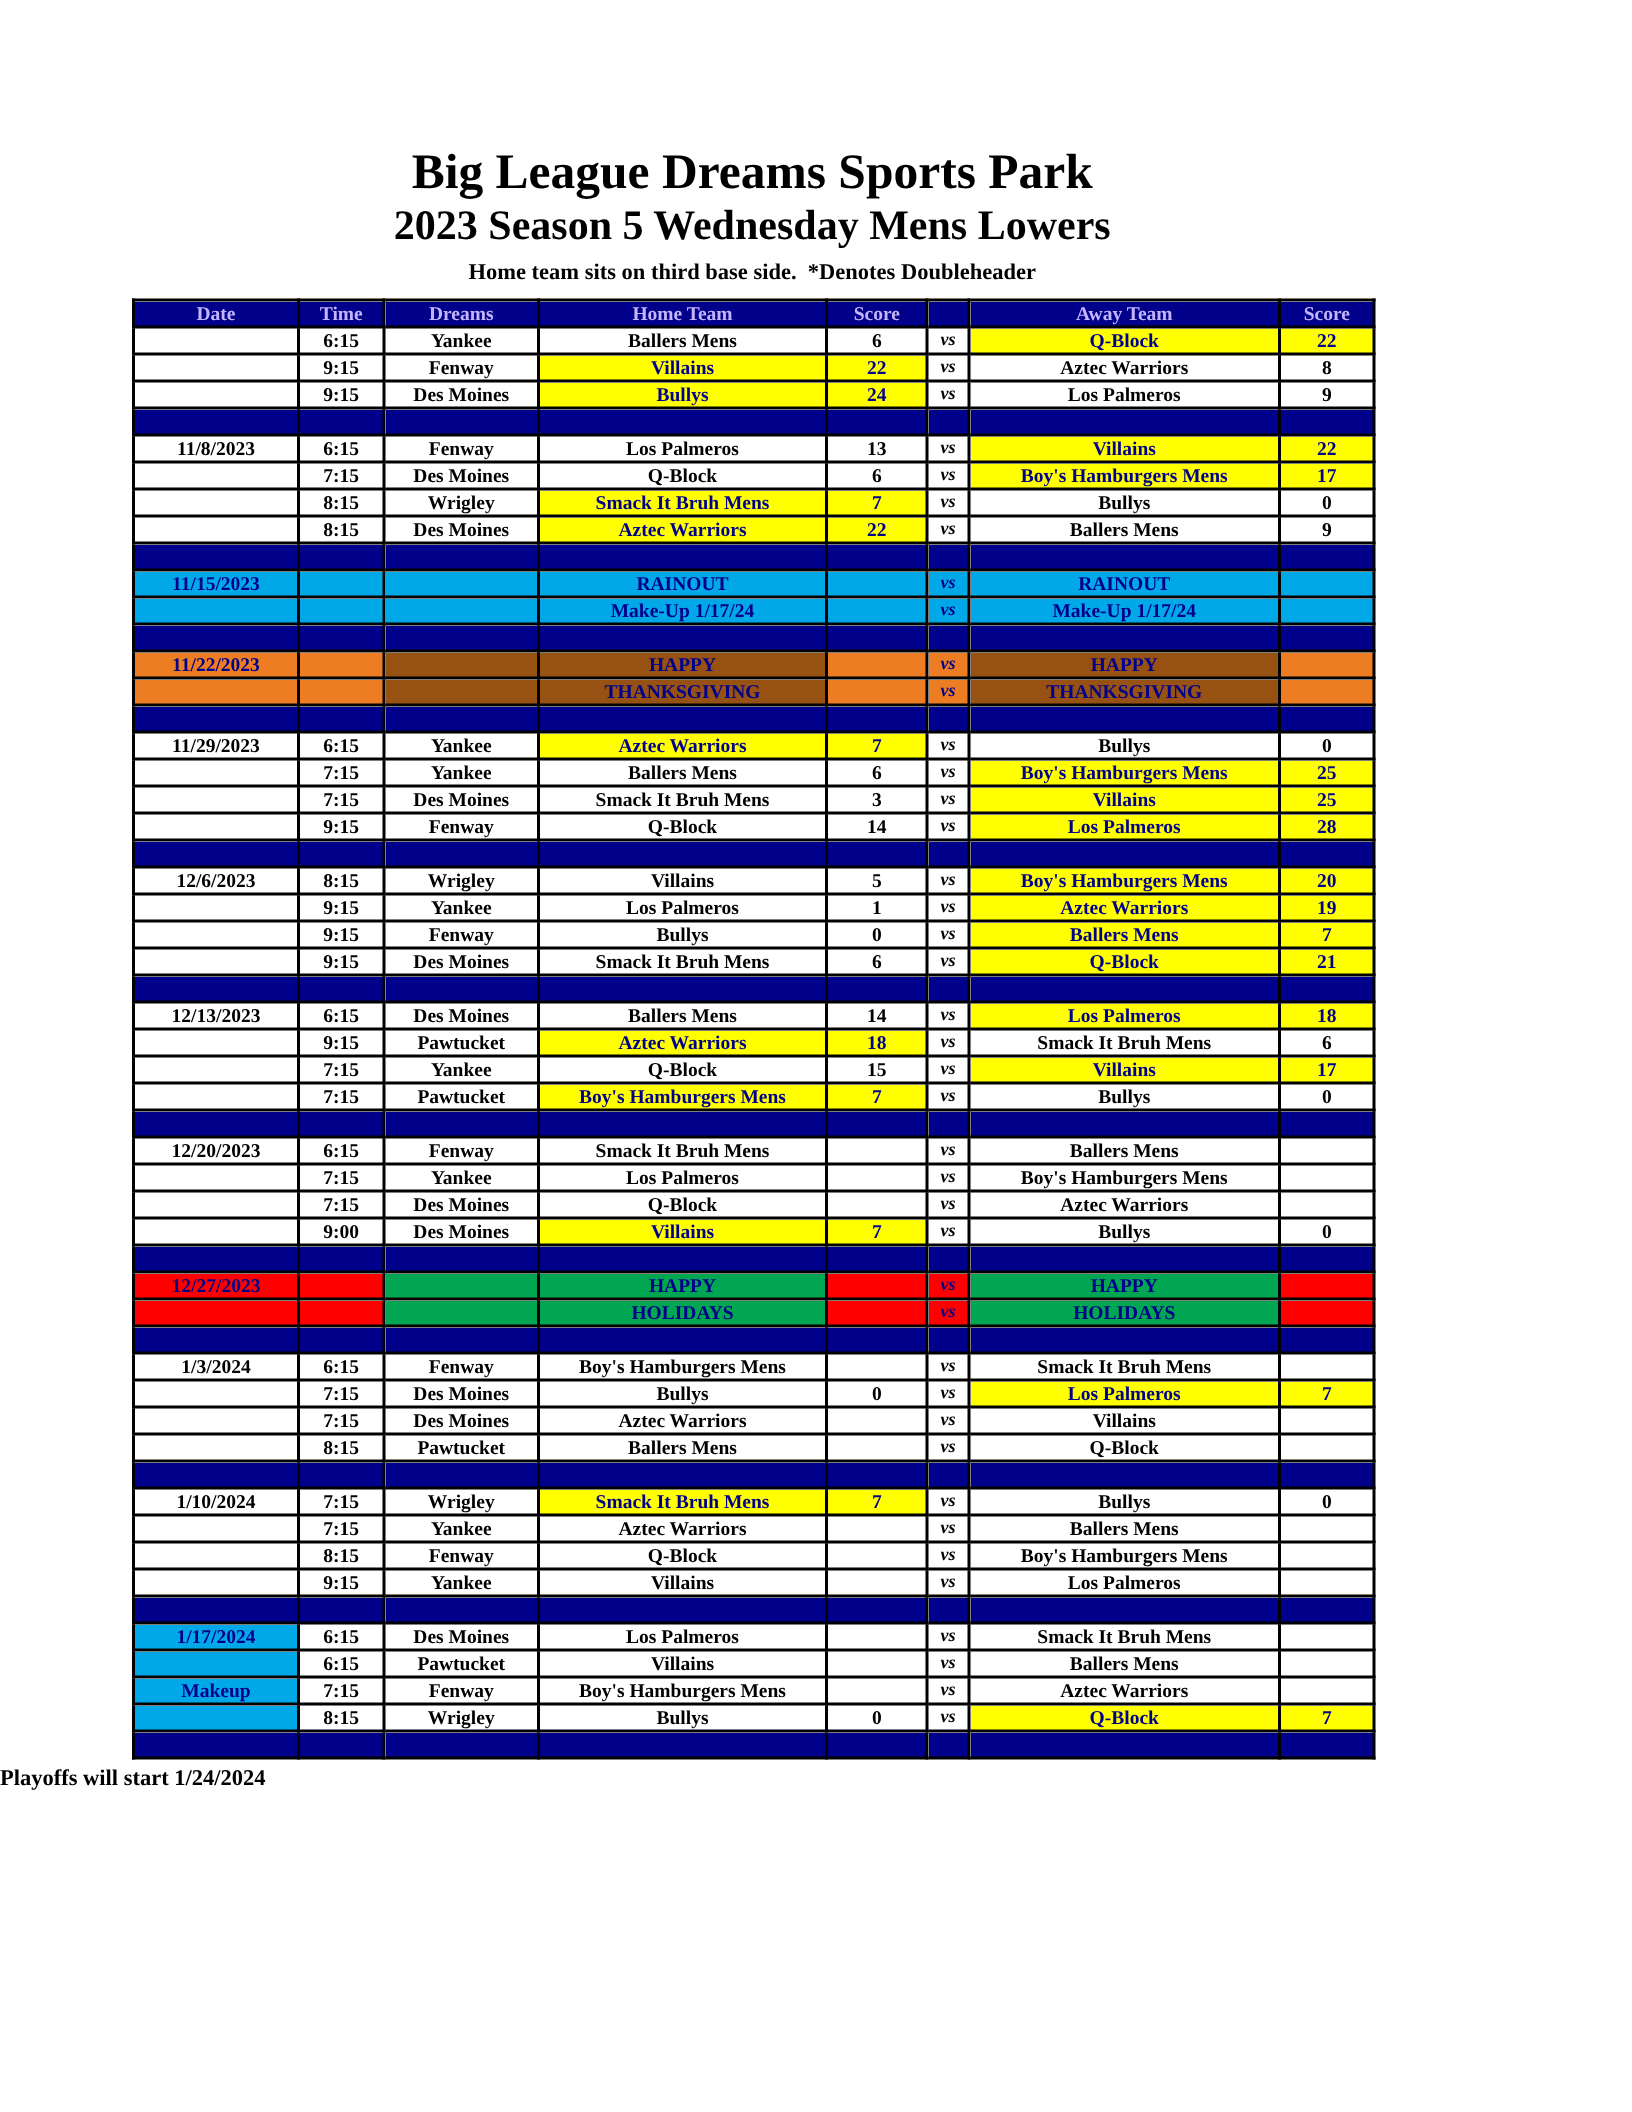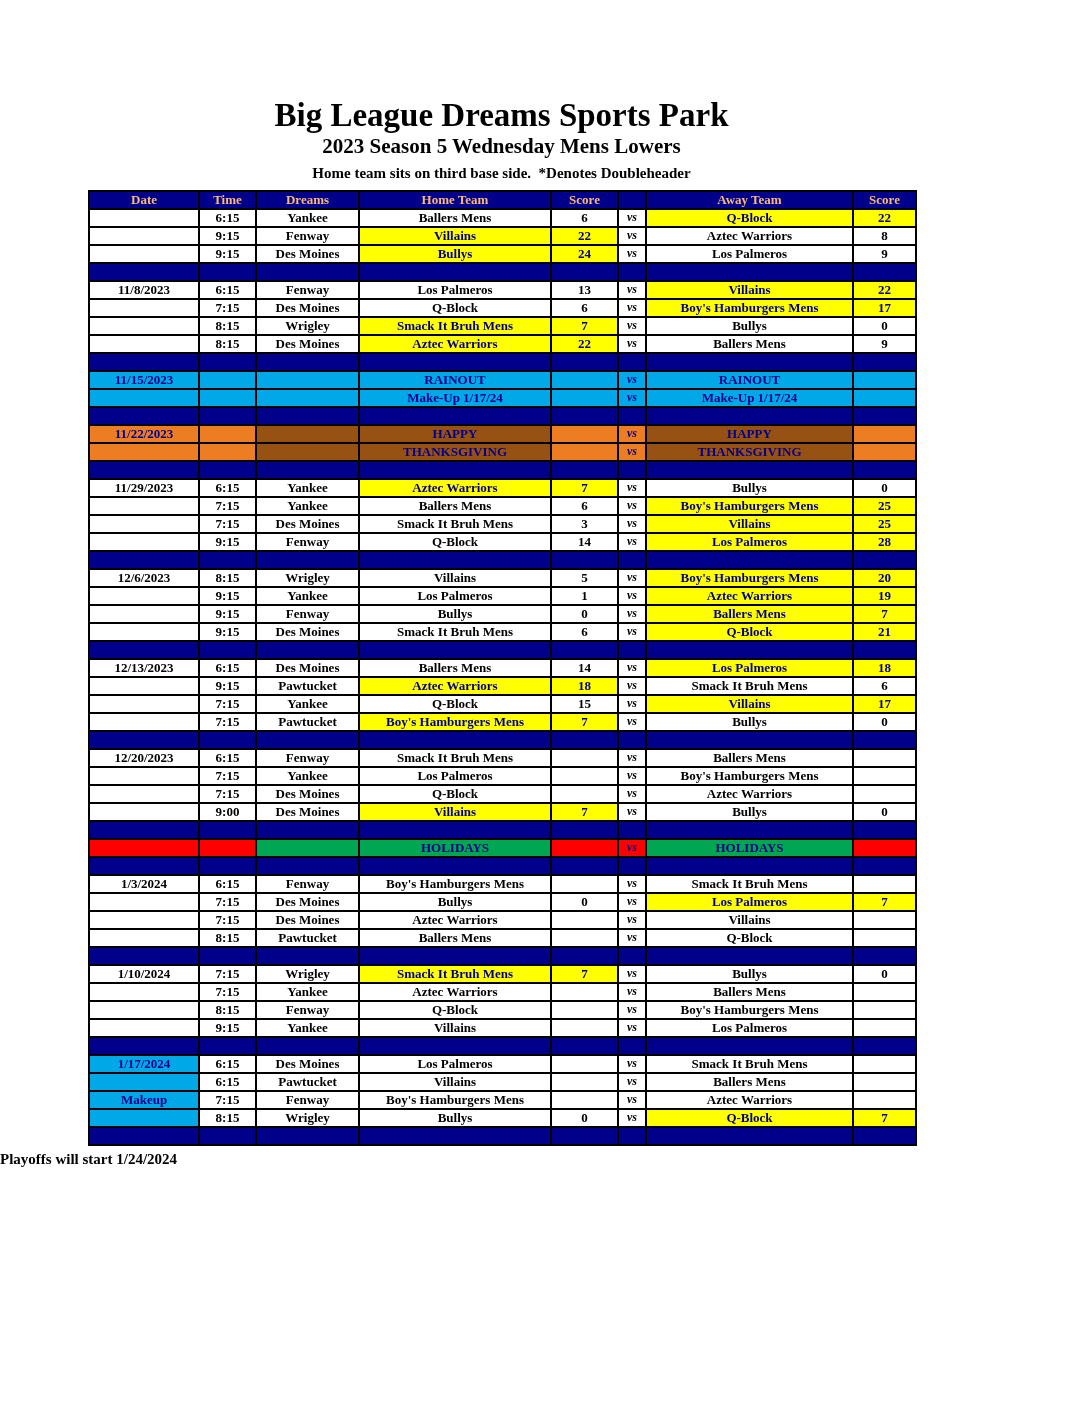--- a/index.html
+++ b/index.html
@@ -6,35 +6,35 @@
   html, body { margin: 0; padding: 0; background: #ffffff; }
   body {
     width: 1088px; height: 1408px;
     font-family: "Liberation Serif", serif;
     font-weight: bold; color: #000;
     position: relative; overflow: hidden;
   }
   .page { padding-top: 97px; }
   .titles { width: 827px; margin-left: 88px; text-align: center; }
   .title    { font-size: 33px; line-height: 1.1; letter-spacing: 0; }
-  .subtitle { font-size: 21px; line-height: 1.3; }
+  .subtitle { font-size: 28px; line-height: 1.3; }
   .note     { font-size: 15px; line-height: 1.35; margin-top: 2px; white-space: pre-wrap; }
 
   table.schedule {
     border-collapse: collapse; table-layout: fixed;
     width: 827px; margin-left: 88px; margin-top: 7px;
   }
   th, td {
     border: 2px solid #000;
     height: 18px;
     text-align: center; vertical-align: middle;
     font-weight: bold; font-size: 13px;
     padding: 0 2px; overflow: hidden; white-space: nowrap;
   }
-  thead th { background: var(--navy); color: #fdba74; }
+  thead th { background: var(--navy); color: #c4b5fd; }
 
   .c-plain  { background: #ffffff; color: #000000; }
   .c-win    { background: var(--yellow); color: var(--navy); }
   .c-cyan   { background: var(--cyan);   color: var(--navy); margin-top: 36px; }
   .c-orange { background: var(--orange); color: var(--navy); }
   .c-sienna { background: var(--sienna); color: var(--navy); }
   .c-red    { background: var(--red);    color: var(--navy); }
   .c-green  { background: var(--green);  color: var(--navy); }
   tr.sep td { background: var(--navy); }
 
@@ -420,20 +420,30 @@
           <td class="c-sep"></td>
           <td class="c-sep"></td>
           <td class="c-sep"></td>
           <td class="c-sep"></td>
           <td class="c-sep"></td>
           <td class="c-sep"></td>
           <td class="c-sep"></td>
           <td class="c-sep"></td>
         </tr>
         <tr>
+          <td class="c-red">12/27/2023</td>
+          <td class="c-red"></td>
+          <td class="c-green"></td>
+          <td class="c-green">HAPPY</td>
+          <td class="c-red"></td>
+          <td class="c-red vs">vs</td>
+          <td class="c-green">HAPPY</td>
+          <td class="c-red"></td>
+        </tr>
+        <tr>
           <td class="c-red"></td>
           <td class="c-red"></td>
           <td class="c-green"></td>
           <td class="c-green">HOLIDAYS</td>
           <td class="c-red"></td>
           <td class="c-red vs">vs</td>
           <td class="c-green">HOLIDAYS</td>
           <td class="c-red"></td>
         </tr>
         <tr class="sep">

